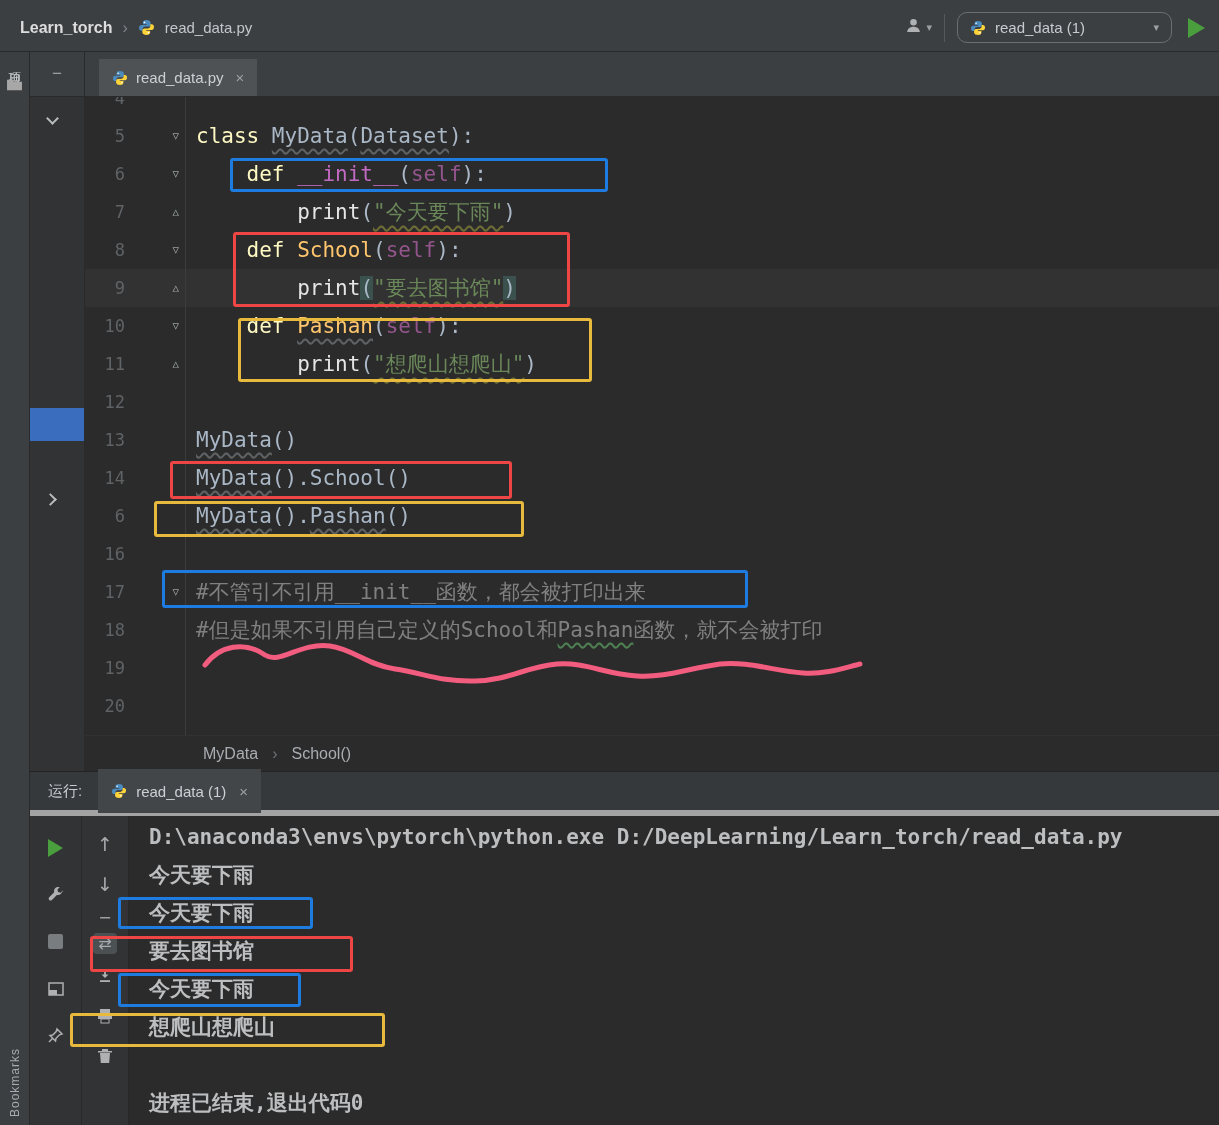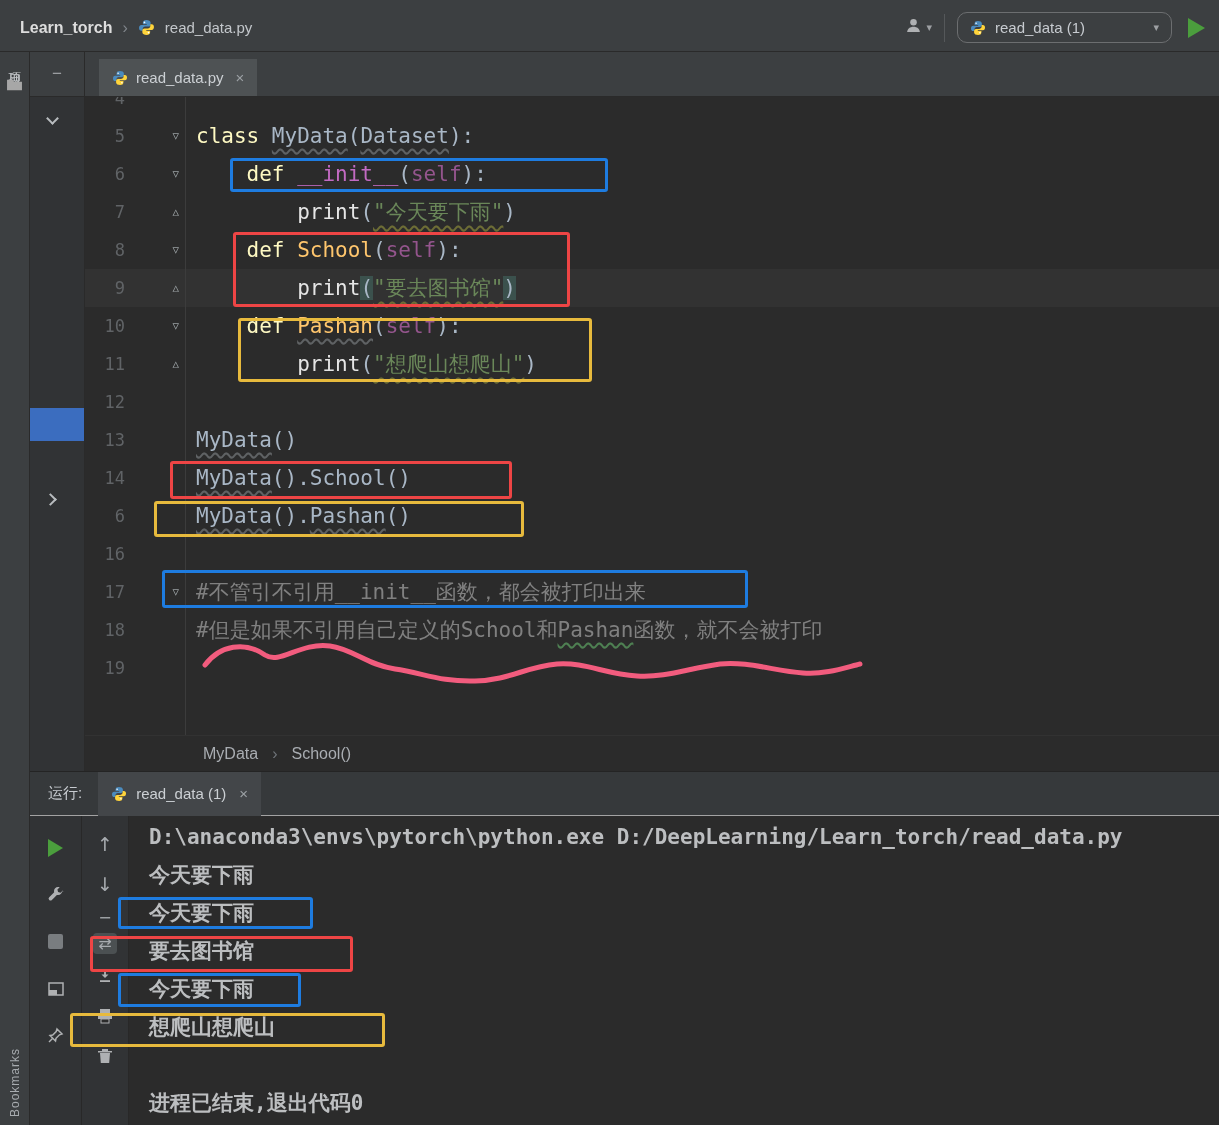--- a/index.html
+++ b/index.html
@@ -84,21 +84,21 @@
   .squiggle { position:absolute; inset:0; width:100%; height:100%; pointer-events:none; }
 
   .breadcrumbs { height:36px; flex:0 0 36px; background:#2b2b2b; border-top:1px solid #323232;
                  display:flex; align-items:center; padding-left:118px; gap:14px;
                  font-size:16px; color:#a9adb2; }
   .bcsep { color:#6f7479; }
   .bcitem { cursor:pointer; }
 
   
   .runpanel { flex:1; display:flex; flex-direction:column; min-height:0; border-top:1px solid #242424; }
-  .runbar { height:44px; flex:0 0 44px; background:#36393b; border-bottom:1px solid #a3a3a3;
+  .runbar { height:44px; flex:0 0 44px; background:#36393b; border-bottom:6px solid #a3a3a3;
             display:flex; align-items:center; padding-left:18px; gap:16px; }
   .runbar-label { color:#c7cbd0; font-size:15px; }
   .runtab { display:flex; align-items:center; gap:9px; background:#434649; height:44px;
             padding:0 13px; font-size:15px; color:#ccd0d4; cursor:pointer; }
 
   .runbody { flex:1; display:flex; position:relative; background:#2b2b2b; min-height:0; }
   .icol { display:flex; flex-direction:column; align-items:center; background:#313335; padding-top:8px; }
   .icol1 { width:52px; flex:0 0 52px; border-right:1px solid #282828; }
   .icol2 { width:47px; flex:0 0 47px; border-right:1px solid #282828; }
   .ic { height:47px; width:100%; display:flex; align-items:center; justify-content:center;
@@ -209,20 +209,21 @@
                 <div class="line"><span class="gutter"><span class="ln">10</span><span class="foldm">▿</span></span><span class="codetext"><span class="plain">    </span><span class="keyword">def </span><span class="func wavy">Pashan</span><span class="plain">(</span><span class="self">self</span><span class="plain">):</span></span></div>
                 <div class="line"><span class="gutter"><span class="ln">11</span><span class="foldm">▵</span></span><span class="codetext"><span class="plain">        </span><span class="builtin">print</span><span class="plain">(</span><span class="string strwavy">"想爬山想爬山"</span><span class="plain">)</span></span></div>
                 <div class="line"><span class="gutter"><span class="ln">12</span><span class="foldm"></span></span><span class="codetext"></span></div>
                 <div class="line"><span class="gutter"><span class="ln">13</span><span class="foldm"></span></span><span class="codetext"><span class="plain wavy">MyData</span><span class="plain">()</span></span></div>
                 <div class="line"><span class="gutter"><span class="ln">14</span><span class="foldm"></span></span><span class="codetext"><span class="plain wavy">MyData</span><span class="plain">().School()</span></span></div>
                 <div class="line"><span class="gutter"><span class="ln">6</span><span class="foldm"></span></span><span class="codetext"><span class="plain wavy">MyData</span><span class="plain">().</span><span class="plain wavy">Pashan</span><span class="plain">()</span></span></div>
                 <div class="line"><span class="gutter"><span class="ln">16</span><span class="foldm"></span></span><span class="codetext"></span></div>
                 <div class="line"><span class="gutter"><span class="ln">17</span><span class="foldm">▿</span></span><span class="codetext"><span class="comment">#不管引不引用__init__函数，都会被打印出来</span></span></div>
                 <div class="line"><span class="gutter"><span class="ln">18</span><span class="foldm"></span></span><span class="codetext"><span class="comment">#但是如果不引用自己定义的School和</span><span class="comment wavygreen">Pashan</span><span class="comment">函数，就不会被打印</span></span></div>
                 <div class="line"><span class="gutter"><span class="ln">19</span><span class="foldm"></span></span><span class="codetext"></span></div>
+                <div class="line"><span class="gutter"><span class="ln">20</span><span class="foldm"></span></span><span class="codetext"></span></div>
               </div>
             <div class="gutterline"></div>
             <div class="annolayer">
                 <div class="anno" style="left: 145px; top: 61px; width: 378px; height: 34px; border-color: rgb(30, 124, 224);"></div>
                 <div class="anno" style="left: 148px; top: 135px; width: 337px; height: 75px; border-color: rgb(238, 69, 69);"></div>
                 <div class="anno" style="left: 153px; top: 221px; width: 354px; height: 64px; border-color: rgb(231, 186, 61);"></div>
                 <div class="anno" style="left: 85px; top: 364px; width: 342px; height: 38px; border-color: rgb(238, 69, 69);"></div>
                 <div class="anno" style="left: 69px; top: 404px; width: 370px; height: 36px; border-color: rgb(231, 186, 61);"></div>
                 <div class="anno" style="left: 77px; top: 473px; width: 586px; height: 38px; border-color: rgb(30, 124, 224);"></div>
               </div>

